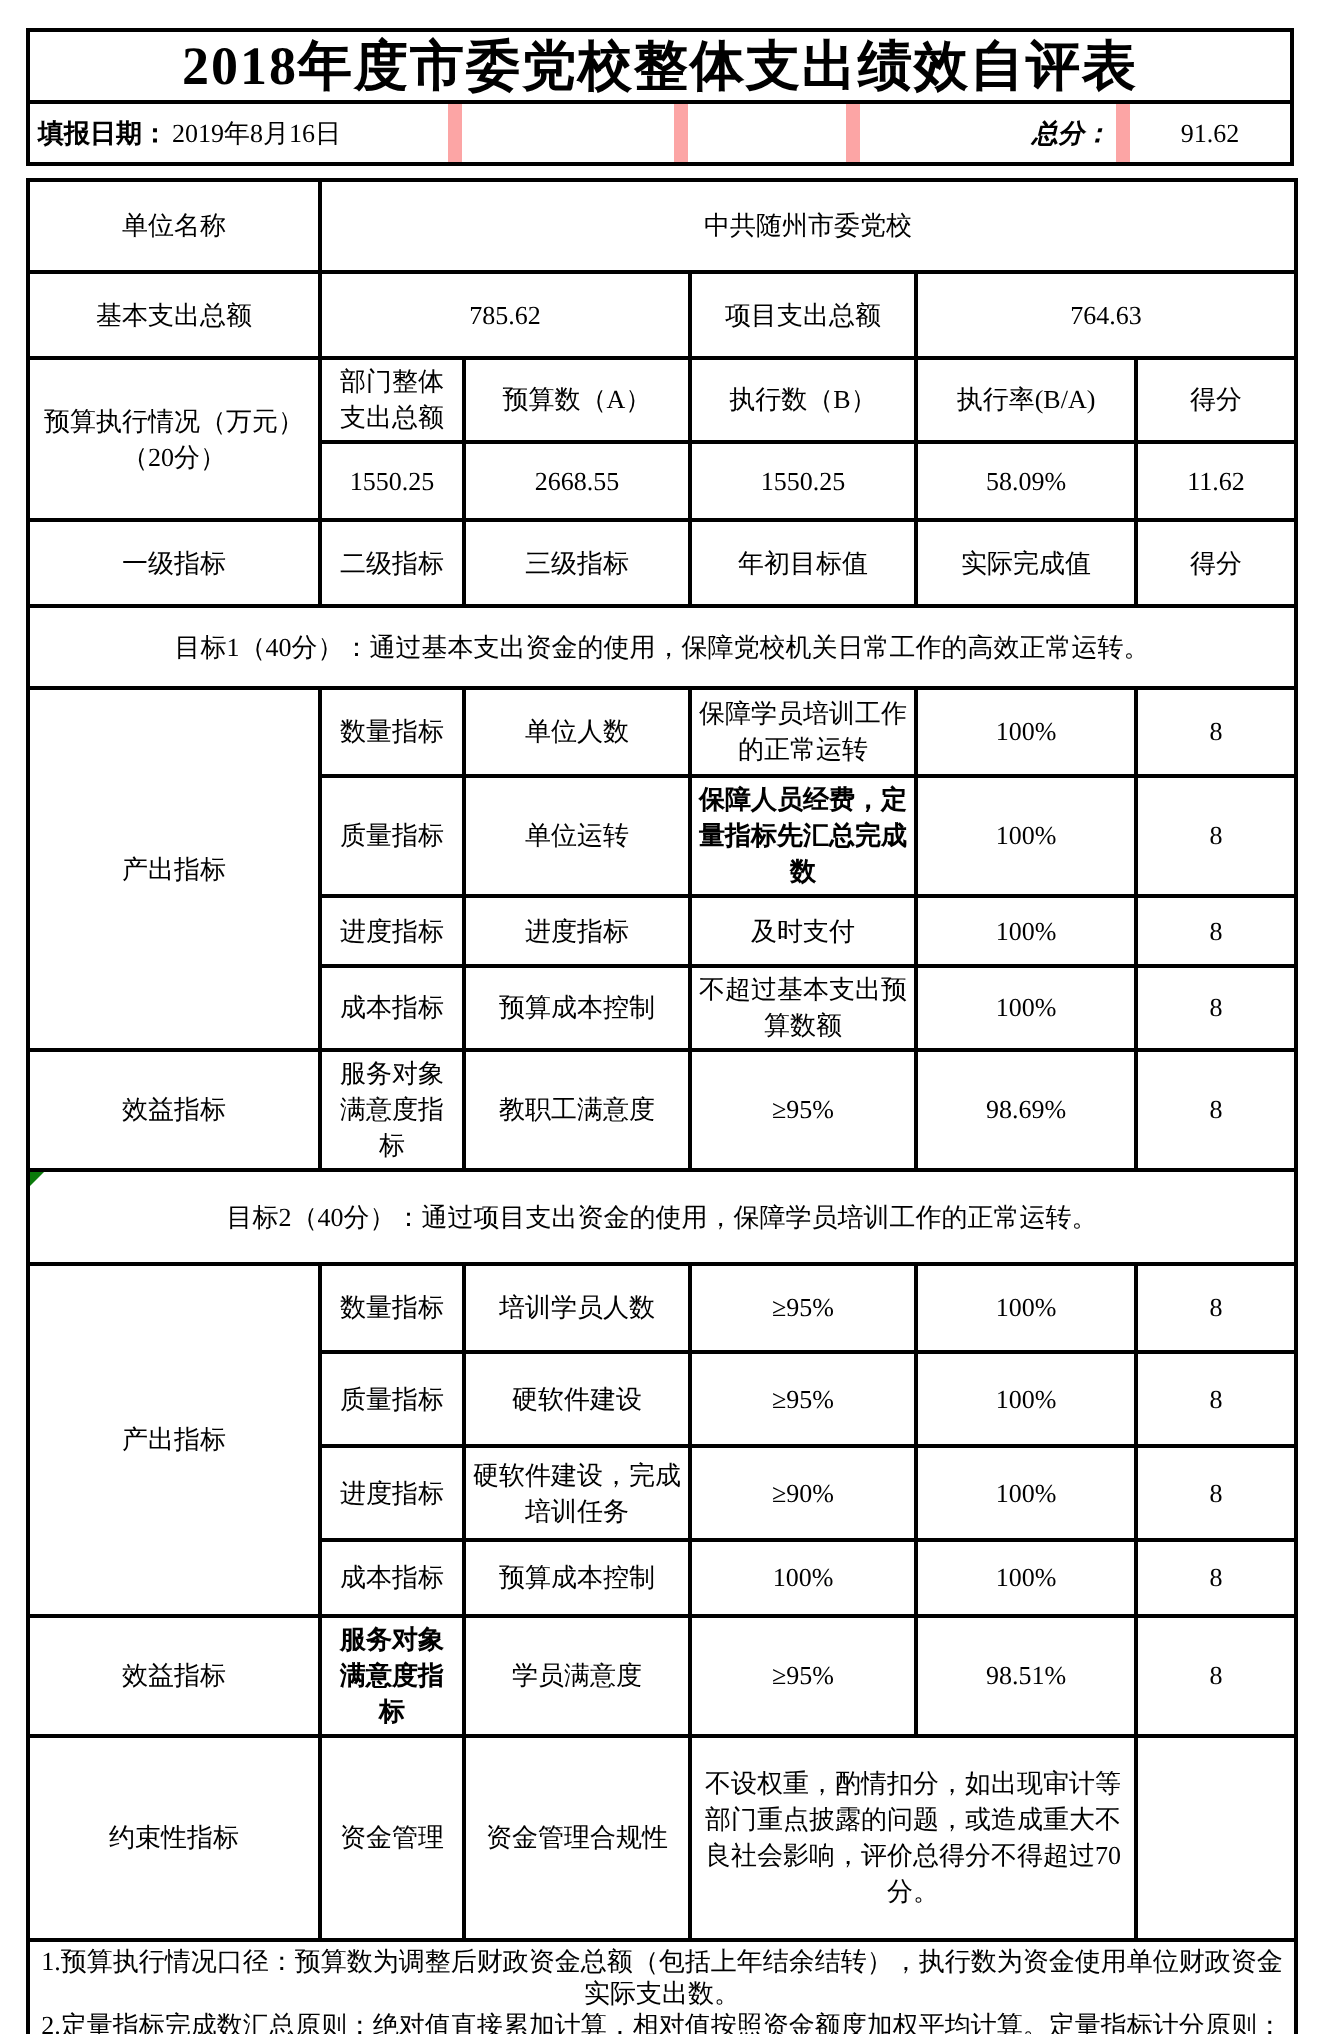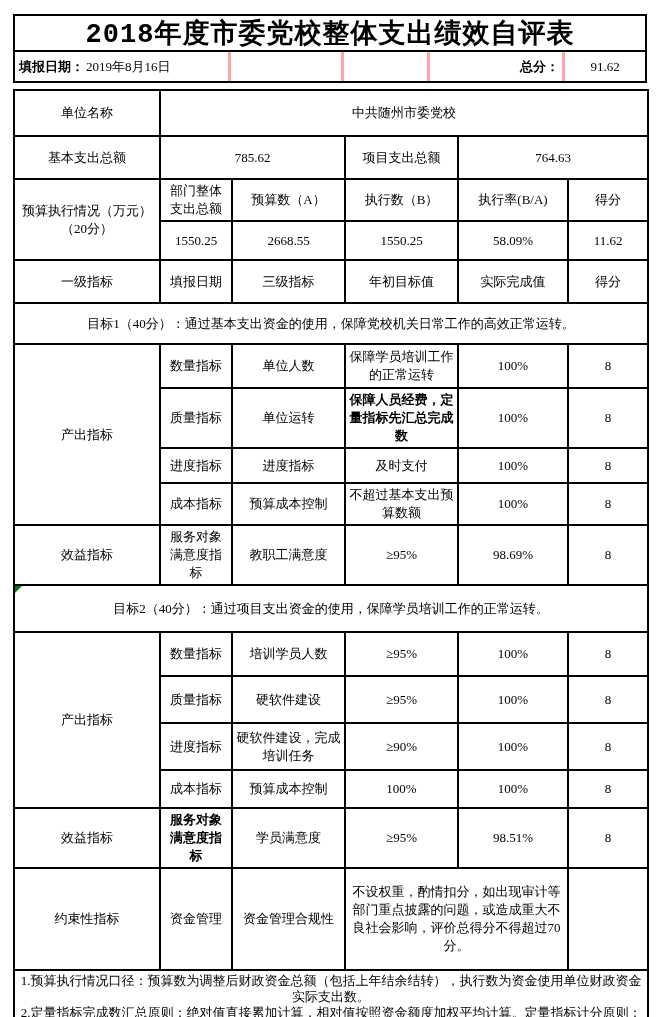--- a/index.html
+++ b/index.html
@@ -20,39 +20,38 @@
   .title-box {
     border: 2px solid #000;
     height: 38px;
     display: flex;
     align-items: center;
     justify-content: center;
     font-size: 27px;
     font-weight: bold;
     letter-spacing: 1px;
     box-sizing: border-box;
-    font-family: Liberation Mono, monospace;
   }
   
   .meta-row {
     border: 2px solid #000;
     border-top: none;
     height: 31px;
     display: flex;
     align-items: center;
     box-sizing: border-box;
     font-size: 13px;
   }
   .meta-seg { height: 100%; display: flex; align-items: center; box-sizing: border-box; }
-  .seg-divider { border-right: 3px solid #fca5a5; }
+  .seg-divider { border-right: 7px solid #fca5a5; }
   .seg-date { width: 216px; padding-left: 4px; font-weight: bold; }
   .seg-date .val { font-weight: normal; margin-left: 2px; }
   .seg-b { width: 113px; }
   .seg-c { width: 86px; }
-  .seg-total-label { width: 135px; justify-content: flex-end; font-weight: bold; padding-right: 3px; }
+  .seg-total-label { width: 135px; justify-content: flex-end; font-weight: bold; padding-right: 3px; font-style: italic; }
   .seg-total-value { flex: 1; justify-content: center; }
   
   table.main {
     border-collapse: collapse;
     table-layout: fixed;
     width: 634px;
     margin-top: 6px;
   }
   table.main td {
     border: 2px solid #000;
@@ -150,21 +149,21 @@
       <tr class="h37">
         <td>1550.25</td>
         <td>2668.55</td>
         <td>1550.25</td>
         <td>58.09%</td>
         <td>11.62</td>
       </tr>
 
       <tr class="h41">
         <td>一级指标</td>
-        <td>填报日期</td>
+        <td>二级指标</td>
         <td>三级指标</td>
         <td>年初目标值</td>
         <td>实际完成值</td>
         <td>得分</td>
       </tr>
 
       <tr class="h39">
         <td colspan="6" class="goal-cell">目标1（40分）：通过基本支出资金的使用，保障党校机关日常工作的高效正常运转。</td>
       </tr>
 

